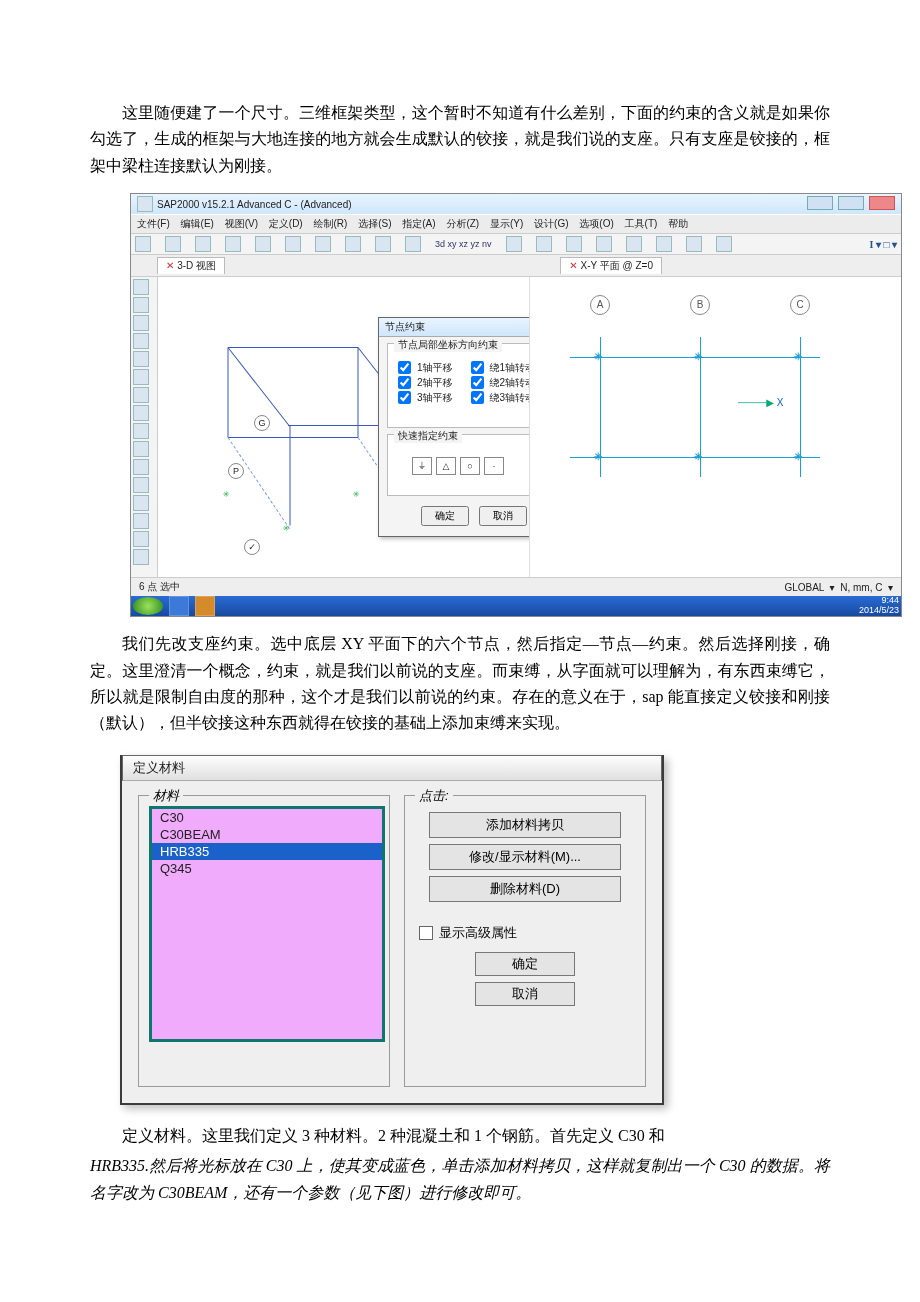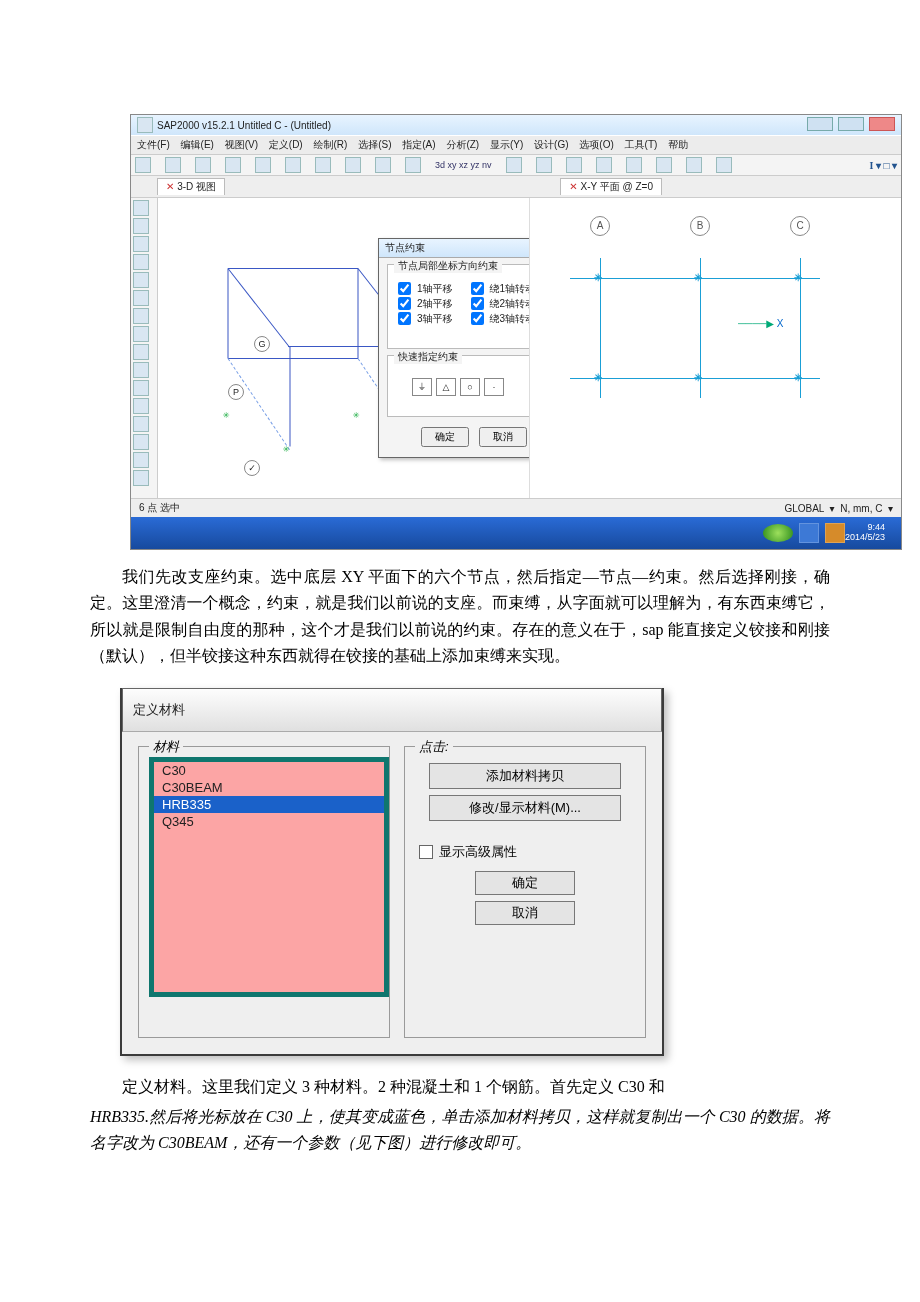--- a/index.html
+++ b/index.html
@@ -121,42 +121,42 @@
   .dlg-btn-row { display:flex; gap:10px; justify-content:center; padding:4px 0; }
   .dlg-btn-row button { font-size:10px; padding:1px 12px; }
   .fast-icons { display:flex; gap:4px; margin-top:4px; padding-left:18px;}
   .fast-icons span { width:18px; height:16px; border:1px solid #888; background:#fff;
     display:inline-flex; align-items:center; justify-content:center; font-size:9px;}
   .sap-status {
     background:#eee; border-top:1px solid #ccc; font-size:10px; padding:2px 8px;
     display:flex; justify-content:space-between; align-items:center;
   }
   .taskbar {
-    height:32px; background:linear-gradient(#2a6bd6,#174a9e); display:flex;
-    align-items:center; padding:0 16px; justify-content:flex-end; color:#fff;
+    height:20px; background:linear-gradient(#2a6bd6,#174a9e); display:flex;
+    align-items:center; padding:0 2px; justify-content:space-between; color:#fff;
   }
   .taskbar .start { width:30px; height:18px; background:radial-gradient(circle,#9de05c,#2a8a1a); border-radius:50%; }
   .taskbar .tray { font-size:9px; text-align:right; line-height:1.1; }
   .tb-app { width:18px; height:18px; background:#3d79d6; border:1px solid #fff3; }
 
   
   .mat-dialog {
     width: 540px;
     border: 2px solid #3b3b3b;
     border-top:none;
     background: #efefef;
     font-family: Tahoma, "SimSun", sans-serif;
     font-size: 13px;
     box-shadow: 4px 4px 8px rgba(0,0,0,.25);
   }
   .mat-titlebar {
     background: linear-gradient(#fdfdfd,#e0e0e0);
     border:1px solid #666;
     border-bottom: 1px solid #aaa;
-    padding: 12px 10px;
+    padding: 3px 10px;
     font-weight: normal;
     color:#222;
   }
   .mat-body {
     display: flex;
     gap: 14px;
     padding: 14px 16px 16px 16px;
   }
   .mat-group {
     border: 1px solid #9a9a9a;
@@ -165,21 +165,21 @@
     position:relative;
   }
   .mat-group .legend {
     position:absolute; top:-9px; left:10px; background:#efefef; padding:0 4px;
     font-size:13px;
     font-style:italic;
   }
   .mat-left { width: 230px; height: 270px; }
   .mat-right { flex:1; height: 270px; }
   .mat-listbox {
-    width: 100%; height: 230px; background:#fca5a5; border:5px solid #0f766e;
+    width: 100%; height: 230px; background:#f0abfc; border:3px solid #0f766e;
     overflow:hidden;
   }
   .mat-listbox div { padding: 1px 8px; font-size:13px; color:#222; }
   .mat-listbox div.sel { background:#1a61c9; color:#fff; }
   .mat-btn {
     display:block; width: 190px; padding:3px 0; margin:6px auto;
     background:#e4e4e4; border:1px solid #777; font-size:13px;
     text-align:center; cursor:default;
   }
   .mat-btn.dotted { border:1px dotted #333; }
@@ -189,27 +189,28 @@
   .mat-okcancel button {
     width:100px; padding:2px 0; background:#e4e4e4; border:1px solid #777;
     font-size:13px; font-family:inherit;
   }
 </style>
 </head>
 <body>
 
 <div class="page">
 
+  <p class="para">这里随便建了一个尺寸。三维框架类型，这个暂时不知道有什么差别，下面的约束的含义就是如果你勾选了，生成的框架与大地连接的地方就会生成默认的铰接，就是我们说的支座。只有支座是铰接的，框架中梁柱连接默认为刚接。</p>
 
   <div class="fig-wrap1">
     <div class="sap-window">
       <div class="sap-titlebar">
         <div class="ttl">
           <span class="tb-ico"></span>
-          <span>SAP2000 v15.2.1 Untitled C  - (Untitled)</span>
+          <span>SAP2000 v15.2.1 Advanced C  - (Advanced)</span>
         </div>
         <div class="sap-win-btns">
           <span></span>
           <span></span>
           <span class="close"></span>
         </div>
       </div>
       <div class="sap-menubar">
         <span>文件(F)</span>
         <span>编辑(E)</span>
@@ -408,20 +409,21 @@
             <div>C30</div>
             <div>C30BEAM</div>
             <div class="sel">HRB335</div>
             <div>Q345</div>
           </div>
         </div>
         <div class="mat-group mat-right">
           <span class="legend">点击:</span>
           <div class="mat-btn">添加材料拷贝</div>
           <div class="mat-btn">修改/显示材料(M)...</div>
+          <div class="mat-btn">删除材料(D)</div>
           <div class="mat-check">
             <span class="box"></span>
             <span>显示高级属性</span>
           </div>
           <div class="mat-okcancel">
             <button>确定</button>
             <button>取消</button>
           </div>
         </div>
       </div>

